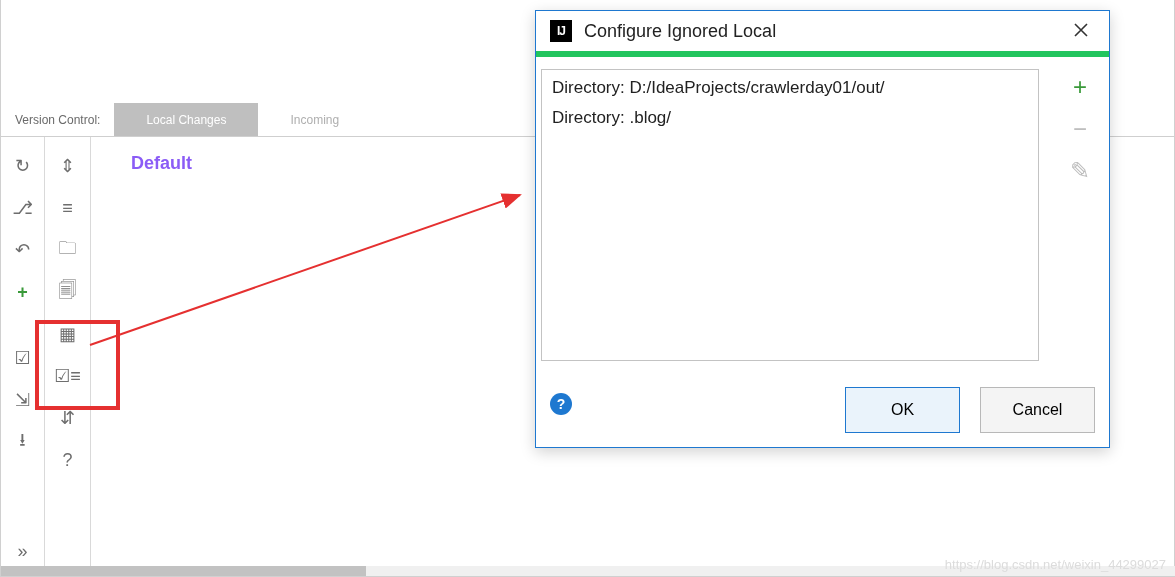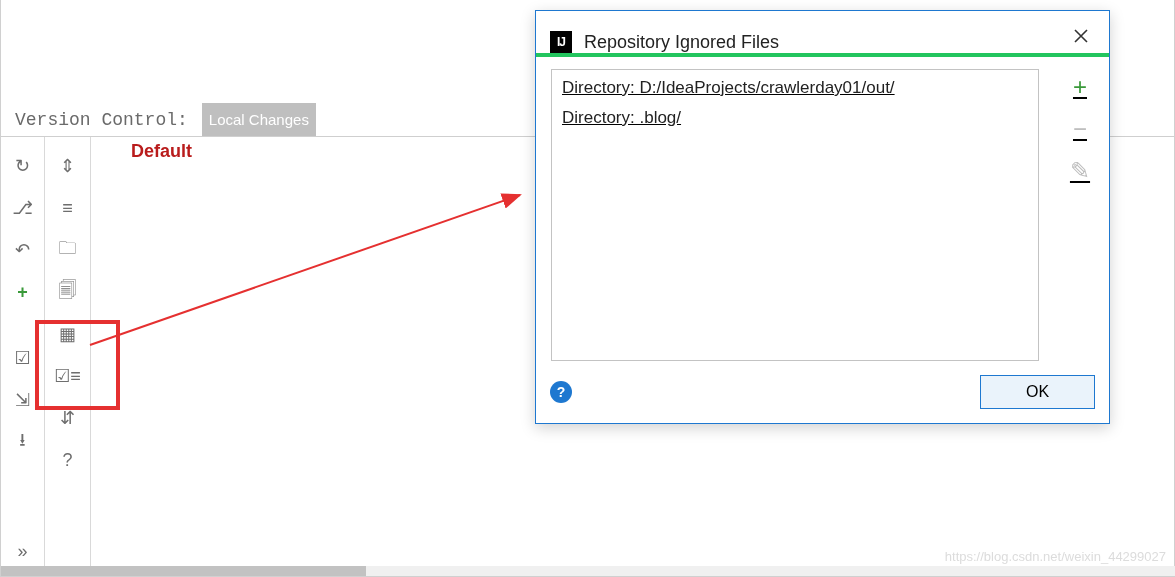--- a/index.html
+++ b/index.html
@@ -11,25 +11,25 @@
     border: 1px solid #d0d0d0;
     border-top: none;
   }
   .tabbar {
     position: absolute; left: 0; top: 103px; width: 100%; height: 34px;
     border-bottom: 1px solid #cfcfcf;
     display: flex; align-items: stretch;
   }
   .tabbar-label {
     padding: 0 14px; display: flex; align-items: center;
-    font-size: 18px; color: #6a6a6a; font-family: Liberation Mono, monospace;
+    font-size: 12px; color: #6a6a6a;
   }
   .tab {
-    padding: 0 7px; display: flex; align-items: center;
-    font-size: 15px; color: #afafaf;
+    padding: 0 32px; display: flex; align-items: center;
+    font-size: 12px; color: #afafaf;
     cursor: pointer;
   }
   .tab.active {
     background: #bfbfbf; color: #ffffff;
   }
 
   .gutter {
     position: absolute; left: 0; top: 137px; width: 44px; bottom: 0;
     border-right: 1px solid #d9d9d9;
     display: flex; flex-direction: column; align-items: center;
@@ -42,68 +42,68 @@
     gap: 20px; padding-top: 18px;
   }
   .ic { width: 22px; height: 22px; display: flex; align-items: center; justify-content: center; font-size: 18px; color: #6e6e6e; cursor: pointer; }
   .ic.green { color: #3a9a3a; font-weight: bold; }
 
   .content {
     position: absolute; left: 90px; top: 137px; right: 0; bottom: 10px;
     background: #ffffff;
   }
   .default-label {
-    position: absolute; left: 40px; top: 4px;
-    font-size: 18px; font-weight: 700; color: #b91c1c; text-align: right;
+    position: absolute; left: 40px; top: 16px;
+    font-size: 18px; font-weight: 700; color: #8b5cf6; text-align: right;
   }
 
   .scrollbar-bottom {
     position: absolute; left: 0; bottom: 0; width: 1175px; height: 10px;
     background: #f0f0f0;
   }
   .scrollbar-thumb {
     position: absolute; left: 0; top: 0; width: 365px; height: 10px;
     background: #c2c2c2;
   }
 
   .watermark {
-    position: absolute; right: 8px; bottom: 12px;
+    position: absolute; right: 8px; bottom: 4px;
     font-size: 13px; color: #dcdcdc;
   }
 
   
   .red-box {
     position: absolute; left: 35px; top: 320px; width: 85px; height: 90px;
     border: 4px solid #e53030; pointer-events: none;
   }
 
   
   .arrow-svg { position: absolute; left: 0; top: 0; width: 1175px; height: 577px; pointer-events: none; }
 
   
   .dialog {
     position: absolute; left: 535px; top: 10px; width: 575px;
     border: 1px solid #1e78d0;
     background: #ffffff;
     box-shadow: 0 4px 14px rgba(0,0,0,0.18);
   }
   .titlebar {
-    height: 46px; display: flex; align-items: flex-end; padding: 0 14px;
-    border-bottom: 4px solid #22c55e;
+    height: 46px; display: flex; align-items: center; padding: 0 14px;
+    border-bottom: 6px solid #22c55e;
   }
   .app-icon {
     width: 22px; height: 22px; background: #000; color: #fff;
     display: flex; align-items: center; justify-content: center;
     font-size: 12px; font-weight: 700; letter-spacing: -1px;
     margin-right: 12px;
   }
   .titlebar-title { font-size: 18px; color: #222; flex: 1; }
   .close-x { font-size: 20px; color: #333; cursor: pointer; padding: 4px 6px; }
 
-  .dlg-body { padding: 12px 14px 0 15px; display: flex; gap: 26px; text-decoration: underline; }
+  .dlg-body { padding: 12px 14px 0 5px; display: flex; gap: 26px; }
   .listbox {
     flex: 1; height: 292px;
     border: 1px solid #c3c3c3; background: #fff;
     padding: 8px 10px; font-size: 17px; color: #222;
   }
   .listbox .row { margin-bottom: 10px; white-space: nowrap; }
 
   .side-actions { width: 30px; display: flex; flex-direction: column; gap: 18px; align-items: center; padding-top: 6px; }
   .side-btn { font-size: 24px; color: #bcbcbc; cursor: pointer; line-height: 1; }
   .side-btn.add { color: #3a9a3a; }
@@ -111,34 +111,35 @@
   .dlg-footer {
     display: flex; align-items: center; padding: 14px 14px 14px 14px; gap: 20px;
   }
   .help-icon {
     width: 22px; height: 22px; border-radius: 50%; background: #1e78d0; color: #fff;
     display: flex; align-items: center; justify-content: center; font-size: 14px; font-weight: 700;
     cursor: pointer;
   }
   .spacer { flex: 1; }
   .btn {
-    min-width: 115px; height: 34px; font-size: 16px;
+    min-width: 115px; height: 46px; font-size: 16px;
     display: flex; align-items: center; justify-content: center;
-    border: 1px solid #b8b8b8; background: #f4f4f4; cursor: pointer;
+    border: 1px solid #b8b8b8; background: #f4f4f4; cursor: pointer; margin-top: 12px;
   }
   .btn.primary { border: 1.5px solid #1e78d0; background: #eaf3fb; }
 </style>
 </head>
 <body>
 
 <div class="ide">
 
   <div class="tabbar">
     <div class="tabbar-label">Version Control:</div>
     <div class="tab active">Local Changes</div>
+    <div class="tab">Incoming</div>
   </div>
 
   <div class="gutter">
     <div class="ic">↻</div>
     <div class="ic">⎇</div>
     <div class="ic">↶</div>
     <div class="ic green">+</div>
     <div style="height:4px"></div>
     <div class="ic">☑</div>
     <div class="ic">⇲</div>
@@ -175,21 +176,21 @@
     <marker id="arrowhead" markerWidth="10" markerHeight="8" refX="9" refY="4" orient="auto">
       <polygon points="0 0, 10 4, 0 8" fill="#e53030"></polygon>
     </marker>
   </defs>
   <line x1="90" y1="345" x2="520" y2="195" stroke="#e53030" stroke-width="2" marker-end="url(#arrowhead)"></line>
 </svg>
 
 <div class="dialog">
   <div class="titlebar">
     <div class="app-icon">IJ</div>
-    <div class="titlebar-title">Repository Ignored Files</div>
+    <div class="titlebar-title">Configure Ignored Local</div>
     <div class="close-x">
       <svg width="16" height="16" viewBox="0 0 16 16">
           <path d="M2 2 L14 14 M14 2 L2 14" stroke="#333" stroke-width="1.6"></path>
         </svg>
     </div>
   </div>
 
   <div class="dlg-body">
     <div class="listbox">
       <div class="row">Directory: D:/IdeaProjects/crawlerday01/out/</div>
@@ -199,14 +200,15 @@
       <div class="side-btn add">+</div>
       <div class="side-btn">−</div>
       <div class="side-btn">✎</div>
     </div>
   </div>
 
   <div class="dlg-footer">
     <div class="help-icon">?</div>
     <div class="spacer"></div>
     <div class="btn primary">OK</div>
+    <div class="btn">Cancel</div>
   </div>
 </div>
 
 </body></html>

